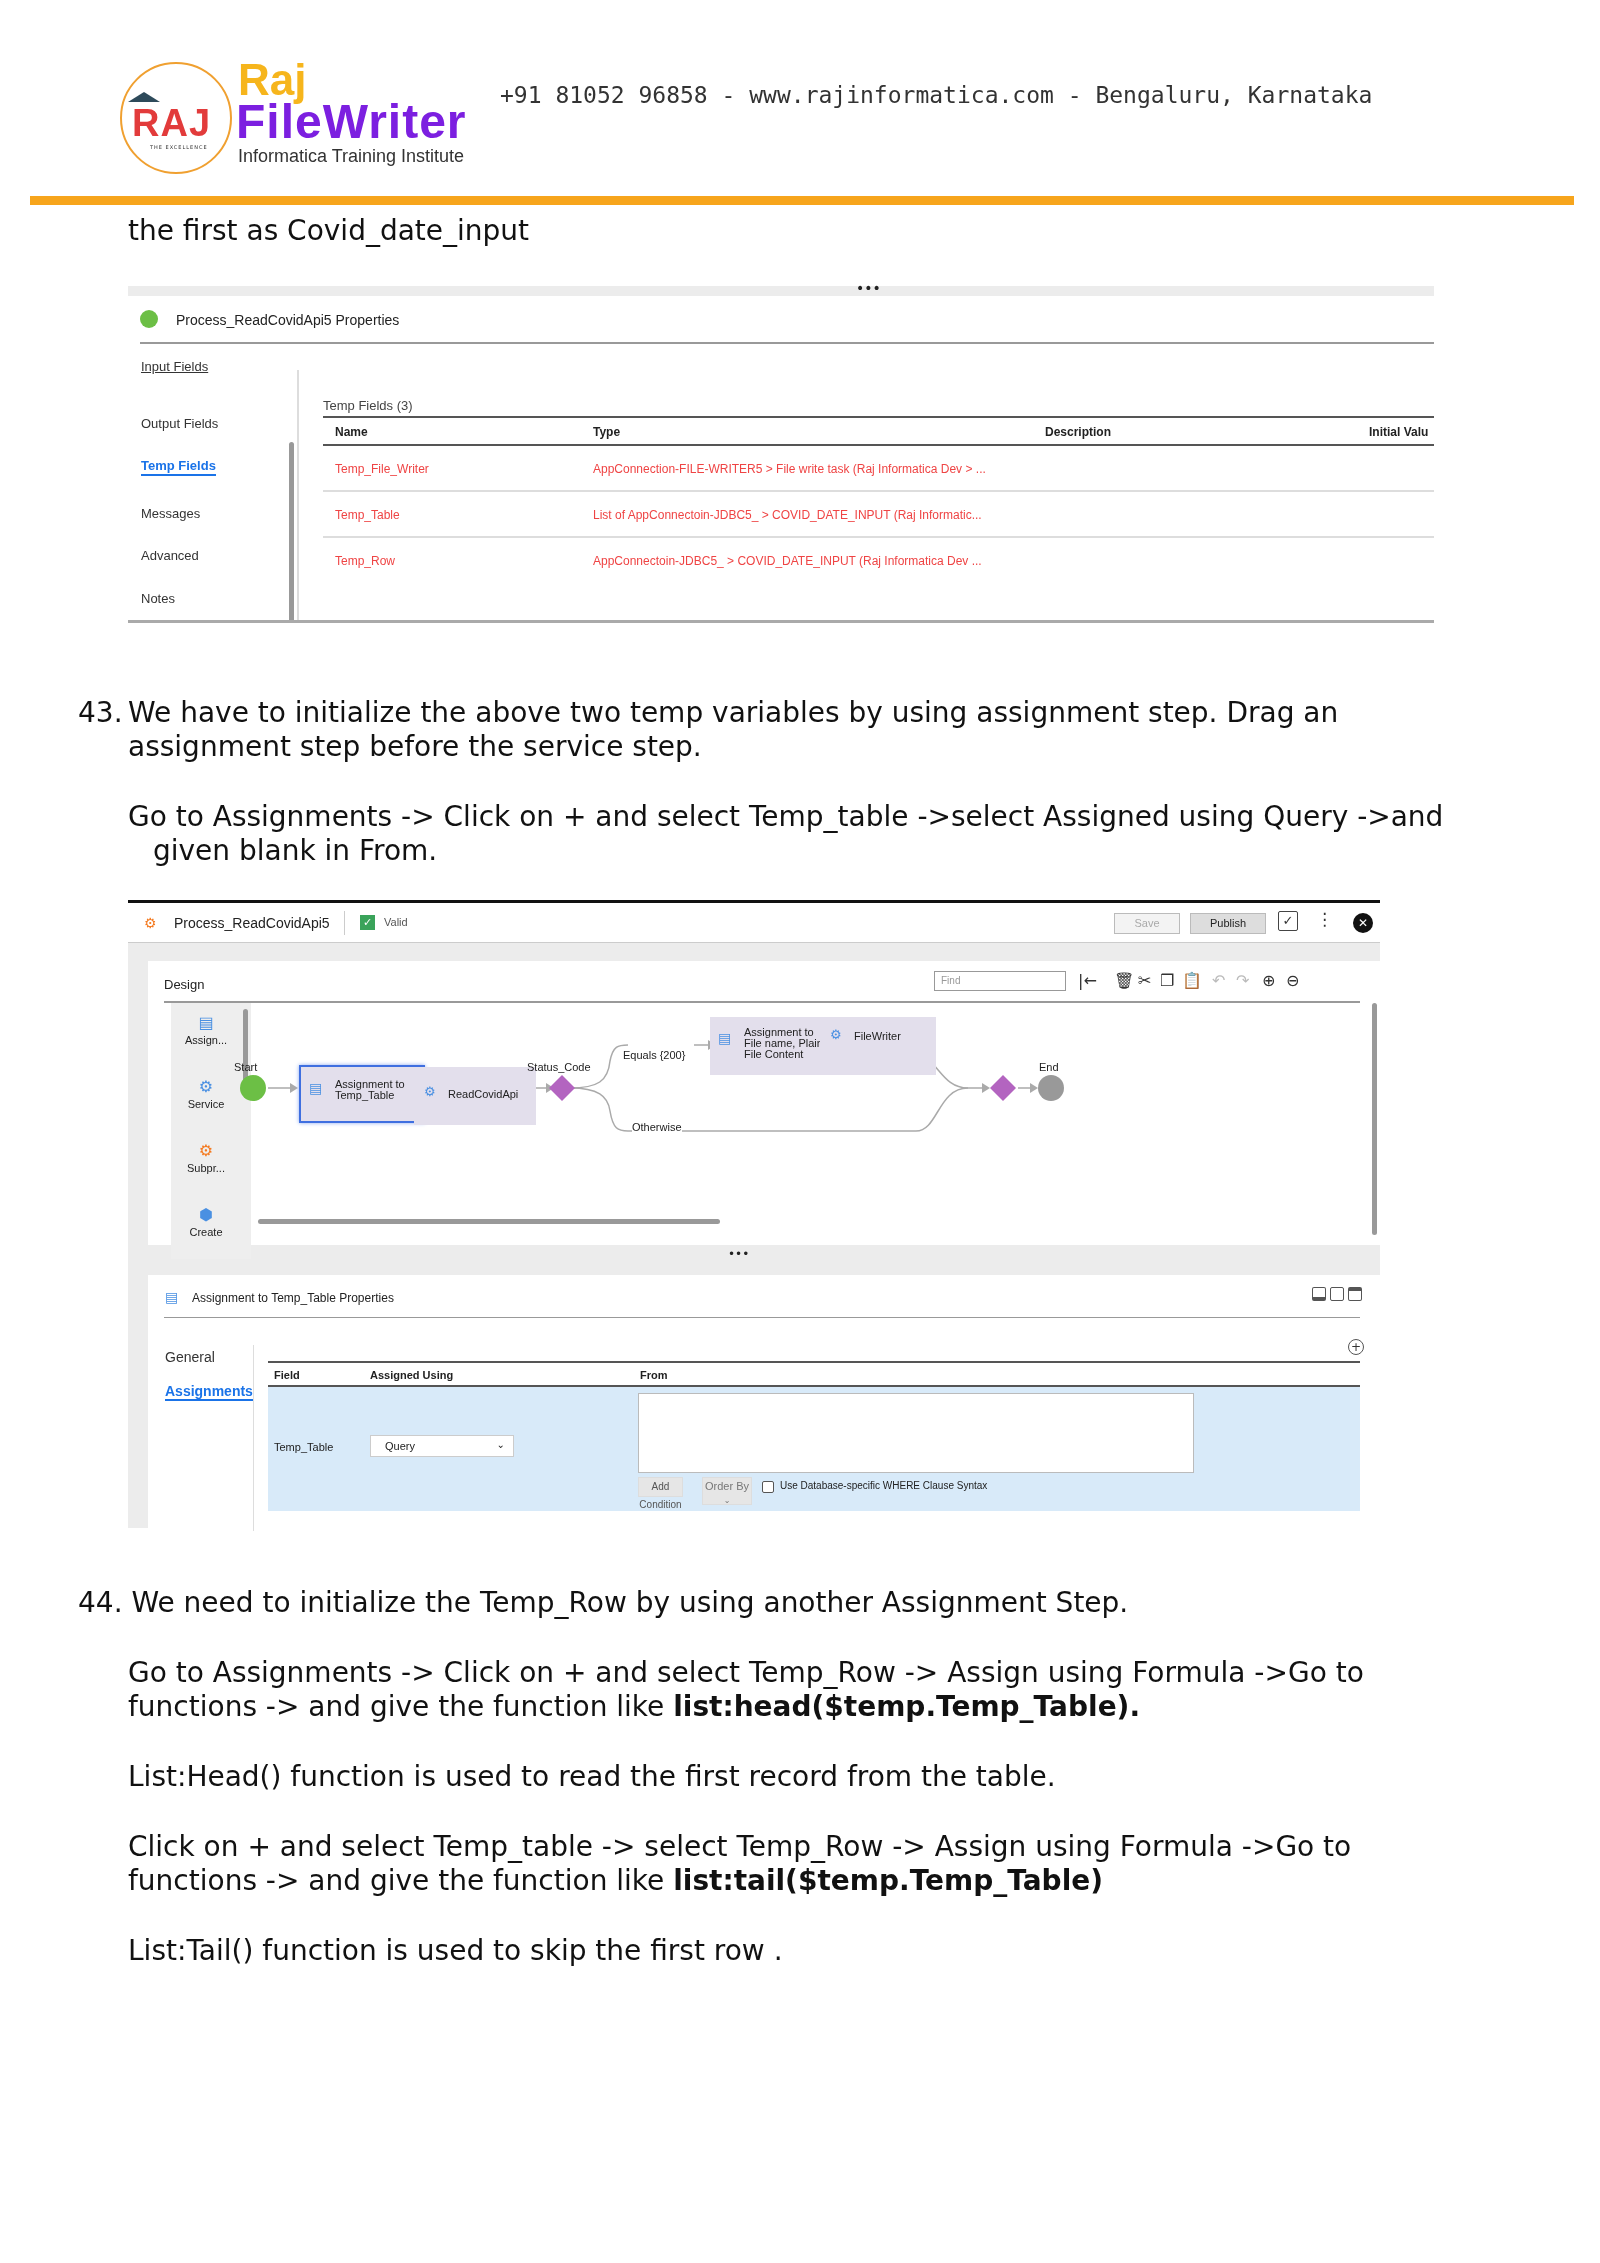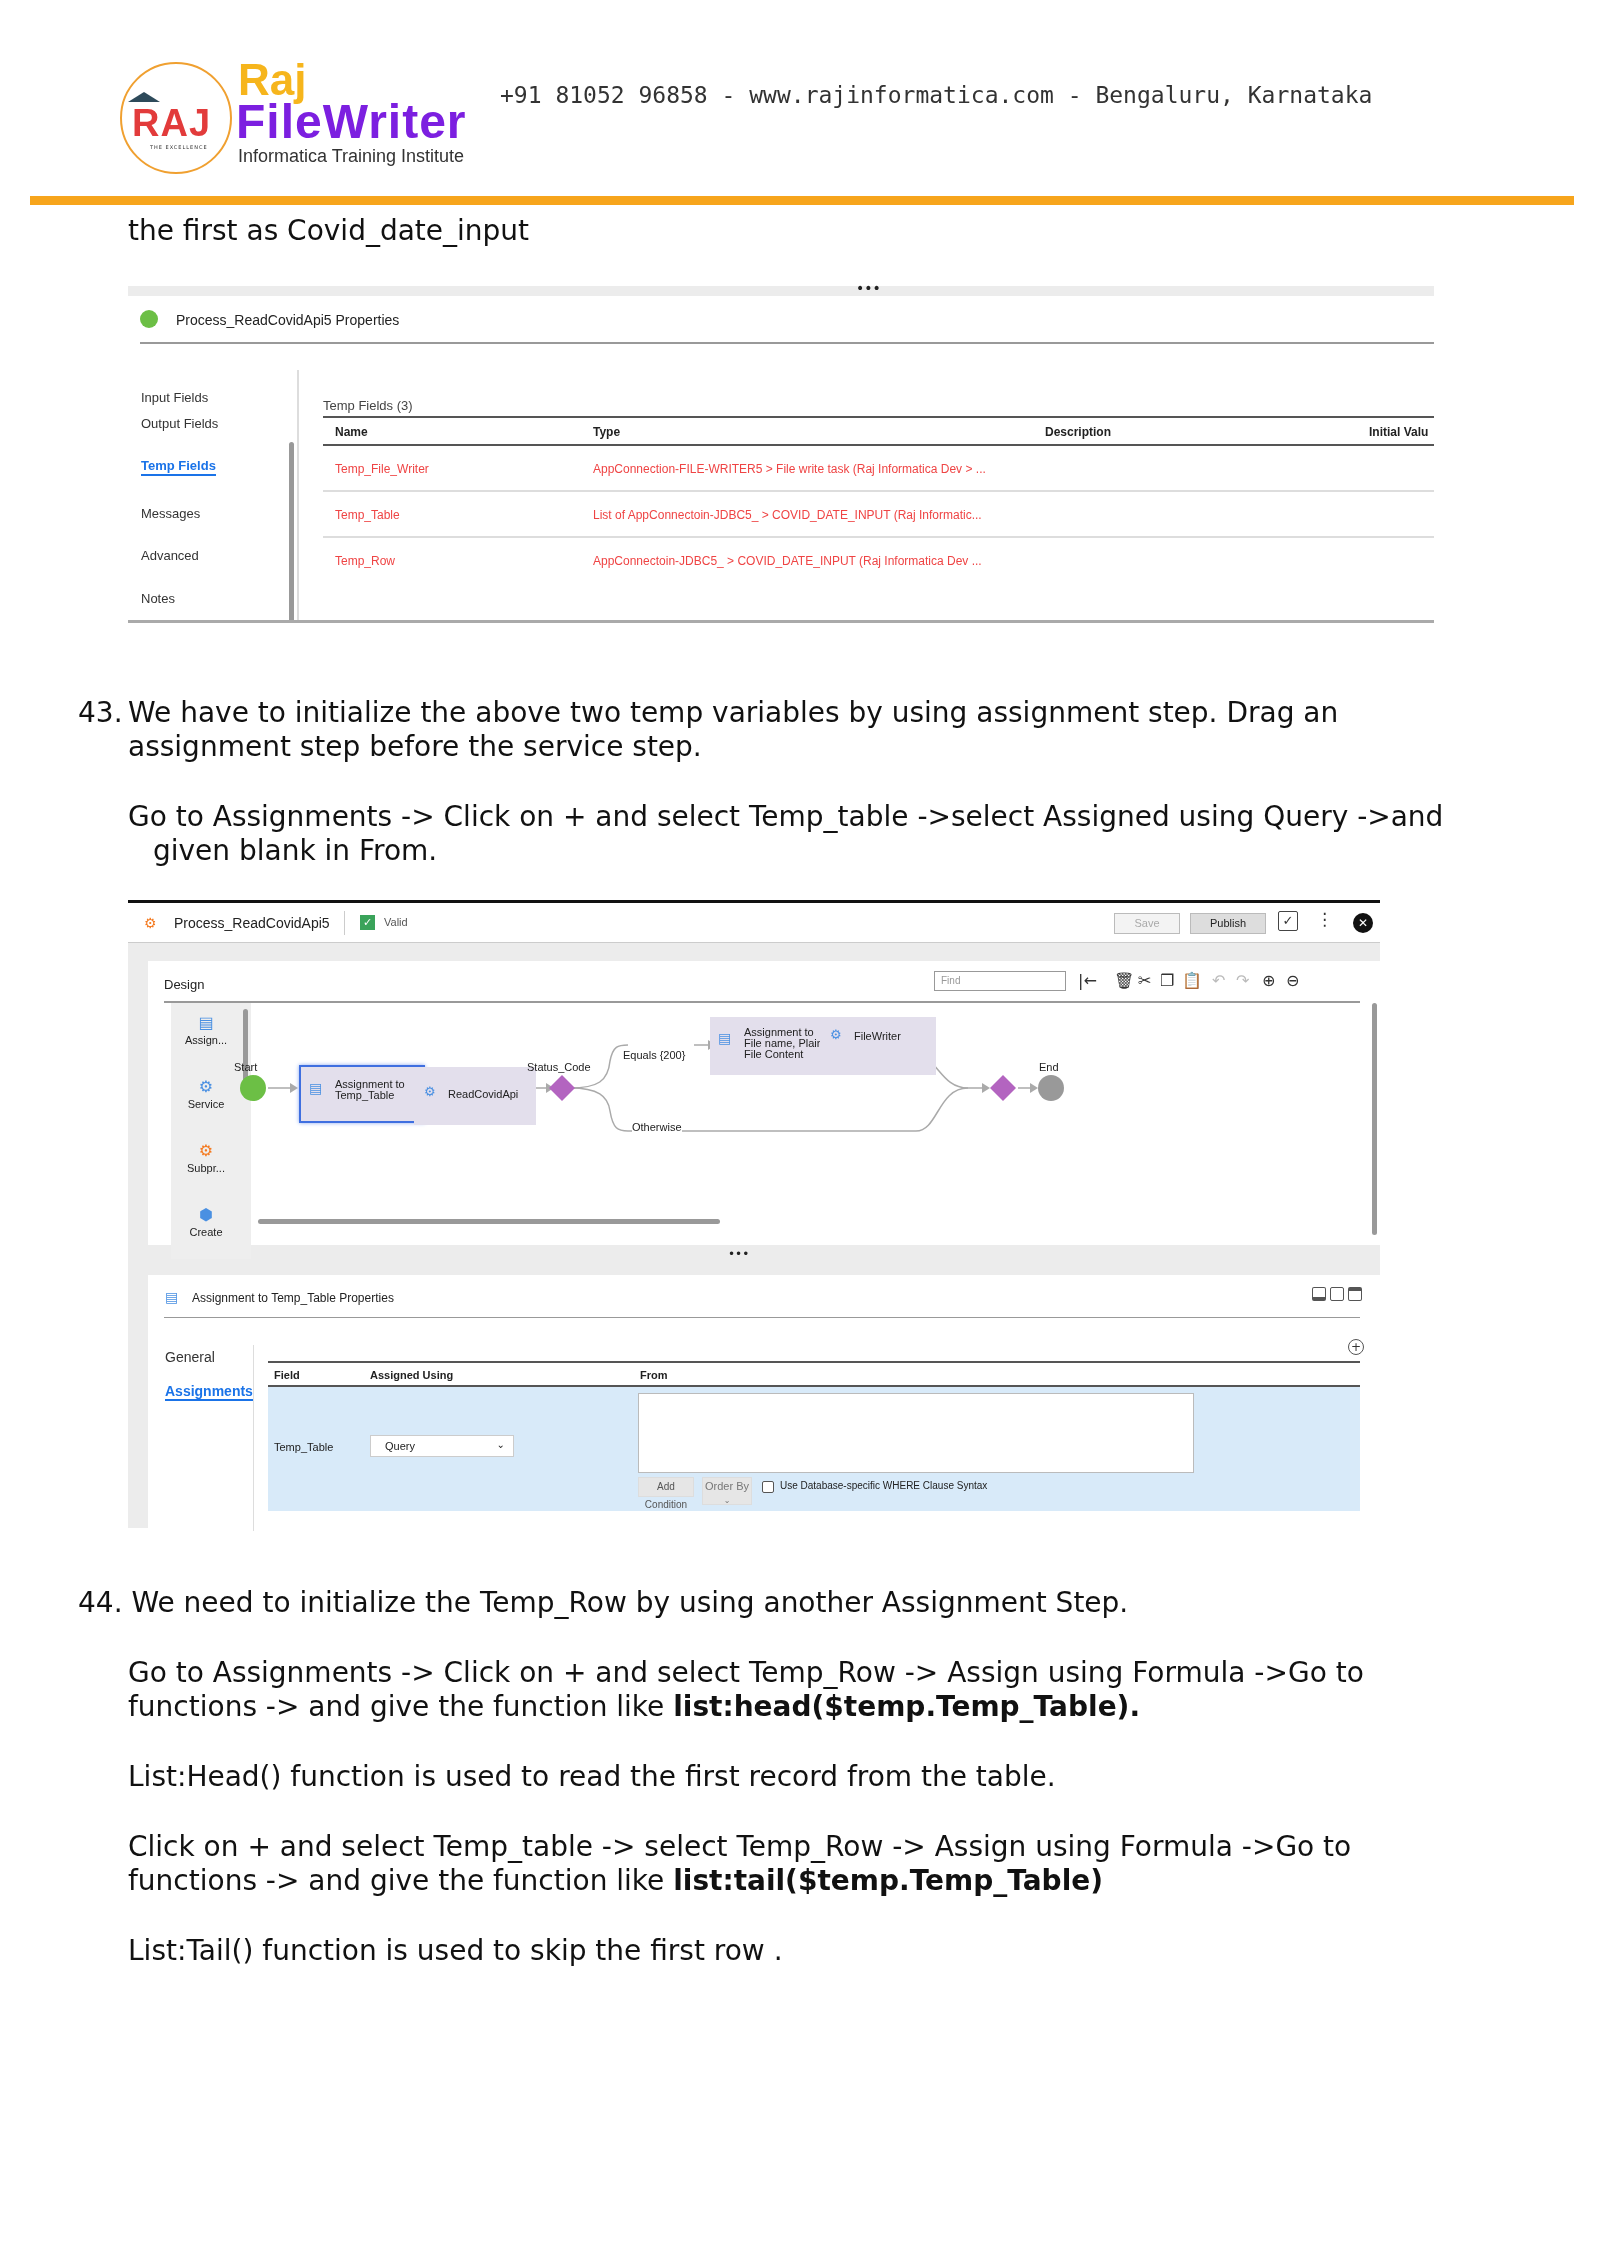--- a/index.html
+++ b/index.html
@@ -72,21 +72,21 @@
   .ss2 .p-nav.active { color: #1a73e8; font-weight: bold; border-bottom: 2px solid #1a73e8; }
   .ss2 .p-vsep { position: absolute; left: 105px; top: 70px; width: 1px; height: 186px; background: #ddd; }
   .ss2 .a-table { position: absolute; left: 120px; top: 86px; width: 1092px; }
   .ss2 .a-thead { height: 26px; border-top: 2px solid #555; border-bottom: 2px solid #555; position: relative; }
   .ss2 .a-th { position: absolute; top: 6px; font-family: "Liberation Sans", sans-serif; font-size: 11px; font-weight: bold; color: #222; }
   .ss2 .a-row { height: 124px; background: #d8eaf9; position: relative; }
   .ss2 .a-field { position: absolute; left: 6px; top: 54px; font-family: "Liberation Sans", sans-serif; font-size: 11px; color: #222; }
   .ss2 .a-select { position: absolute; left: 102px; top: 48px; width: 144px; height: 22px; background: #fff; border: 1px solid #ccc; font-family: "Liberation Sans", sans-serif; font-size: 11px; padding: 4px 14px; color: #222; }
   .ss2 .a-select .chev { position: absolute; right: 8px; top: 3px; font-size: 10px; }
   .ss2 .a-from { position: absolute; left: 370px; top: 6px; width: 556px; height: 80px; background: #fff; border: 1px solid #bbb; }
-  .ss2 .add-cond { position: absolute; left: 370px; top: 90px; width: 56px; height: 20px; background: #e6e6e6; border: 1px solid #ddd; font-family: "Liberation Sans", sans-serif; font-size: 10px; color: #555; text-align: center; line-height: 18px; }
+  .ss2 .add-cond { position: absolute; left: 370px; top: 90px; width: 45px; height: 20px; background: #e6e6e6; border: 1px solid #ddd; font-family: "Liberation Sans", sans-serif; font-size: 10px; color: #555; text-align: center; line-height: 18px; }
   .ss2 .order-by { position: absolute; left: 434px; top: 90px; width: 50px; height: 28px; background: #e6e6e6; border: 1px solid #ddd; font-family: "Liberation Sans", sans-serif; font-size: 11px; color: #777; text-align: center; line-height: 13px; padding-top: 2px; }
   .ss2 .db-check { position: absolute; left: 494px; top: 94px; width: 12px; height: 12px; border: 1px solid #555; border-radius: 2px; background: #fff; }
   .ss2 .db-lbl { position: absolute; left: 512px; top: 93px; font-family: "Liberation Sans", sans-serif; font-size: 10px; color: #222; }
   .ss2 .layout-ico { position: absolute; top: 12px; width: 14px; height: 14px; border: 1.5px solid #555; border-radius: 2px; }
   .ss2 .add-ico { position: absolute; left: 1200px; top: 64px; width: 16px; height: 16px; border: 1px solid #555; border-radius: 50%; text-align: center; line-height: 14px; font-size: 12px; color: #333; }
 </style>
 </head>
 <body>
 
 <div class="abs logo-circle"></div>
@@ -101,21 +101,21 @@
 
 <div class="abs body-text" style="left:128px; top:214px;">the first as Covid_date_input</div>
 
 <div class="abs ss1">
   <div class="topbar"></div>
   <div class="dots">•••</div>
   <div class="green-dot"></div>
   <div class="title">Process_ReadCovidApi5 Properties</div>
   <div class="hr"></div>
 
-  <div class="nav-item" style="top:104px;">Input Fields</div>
+  <div class="nav-item" style="top:73px;text-decoration:underline;">Input Fields</div>
   <div class="nav-item" style="top:130px;">Output Fields</div>
   <div class="nav-item active" style="top:172px;">Temp Fields</div>
   <div class="nav-item" style="top:220px;">Messages</div>
   <div class="nav-item" style="top:262px;">Advanced</div>
   <div class="nav-item" style="top:305px;">Notes</div>
   <div class="vsep"></div>
   <div class="vscroll"></div>
 
   <div class="count">Temp Fields (3)</div>
   <div class="table">

